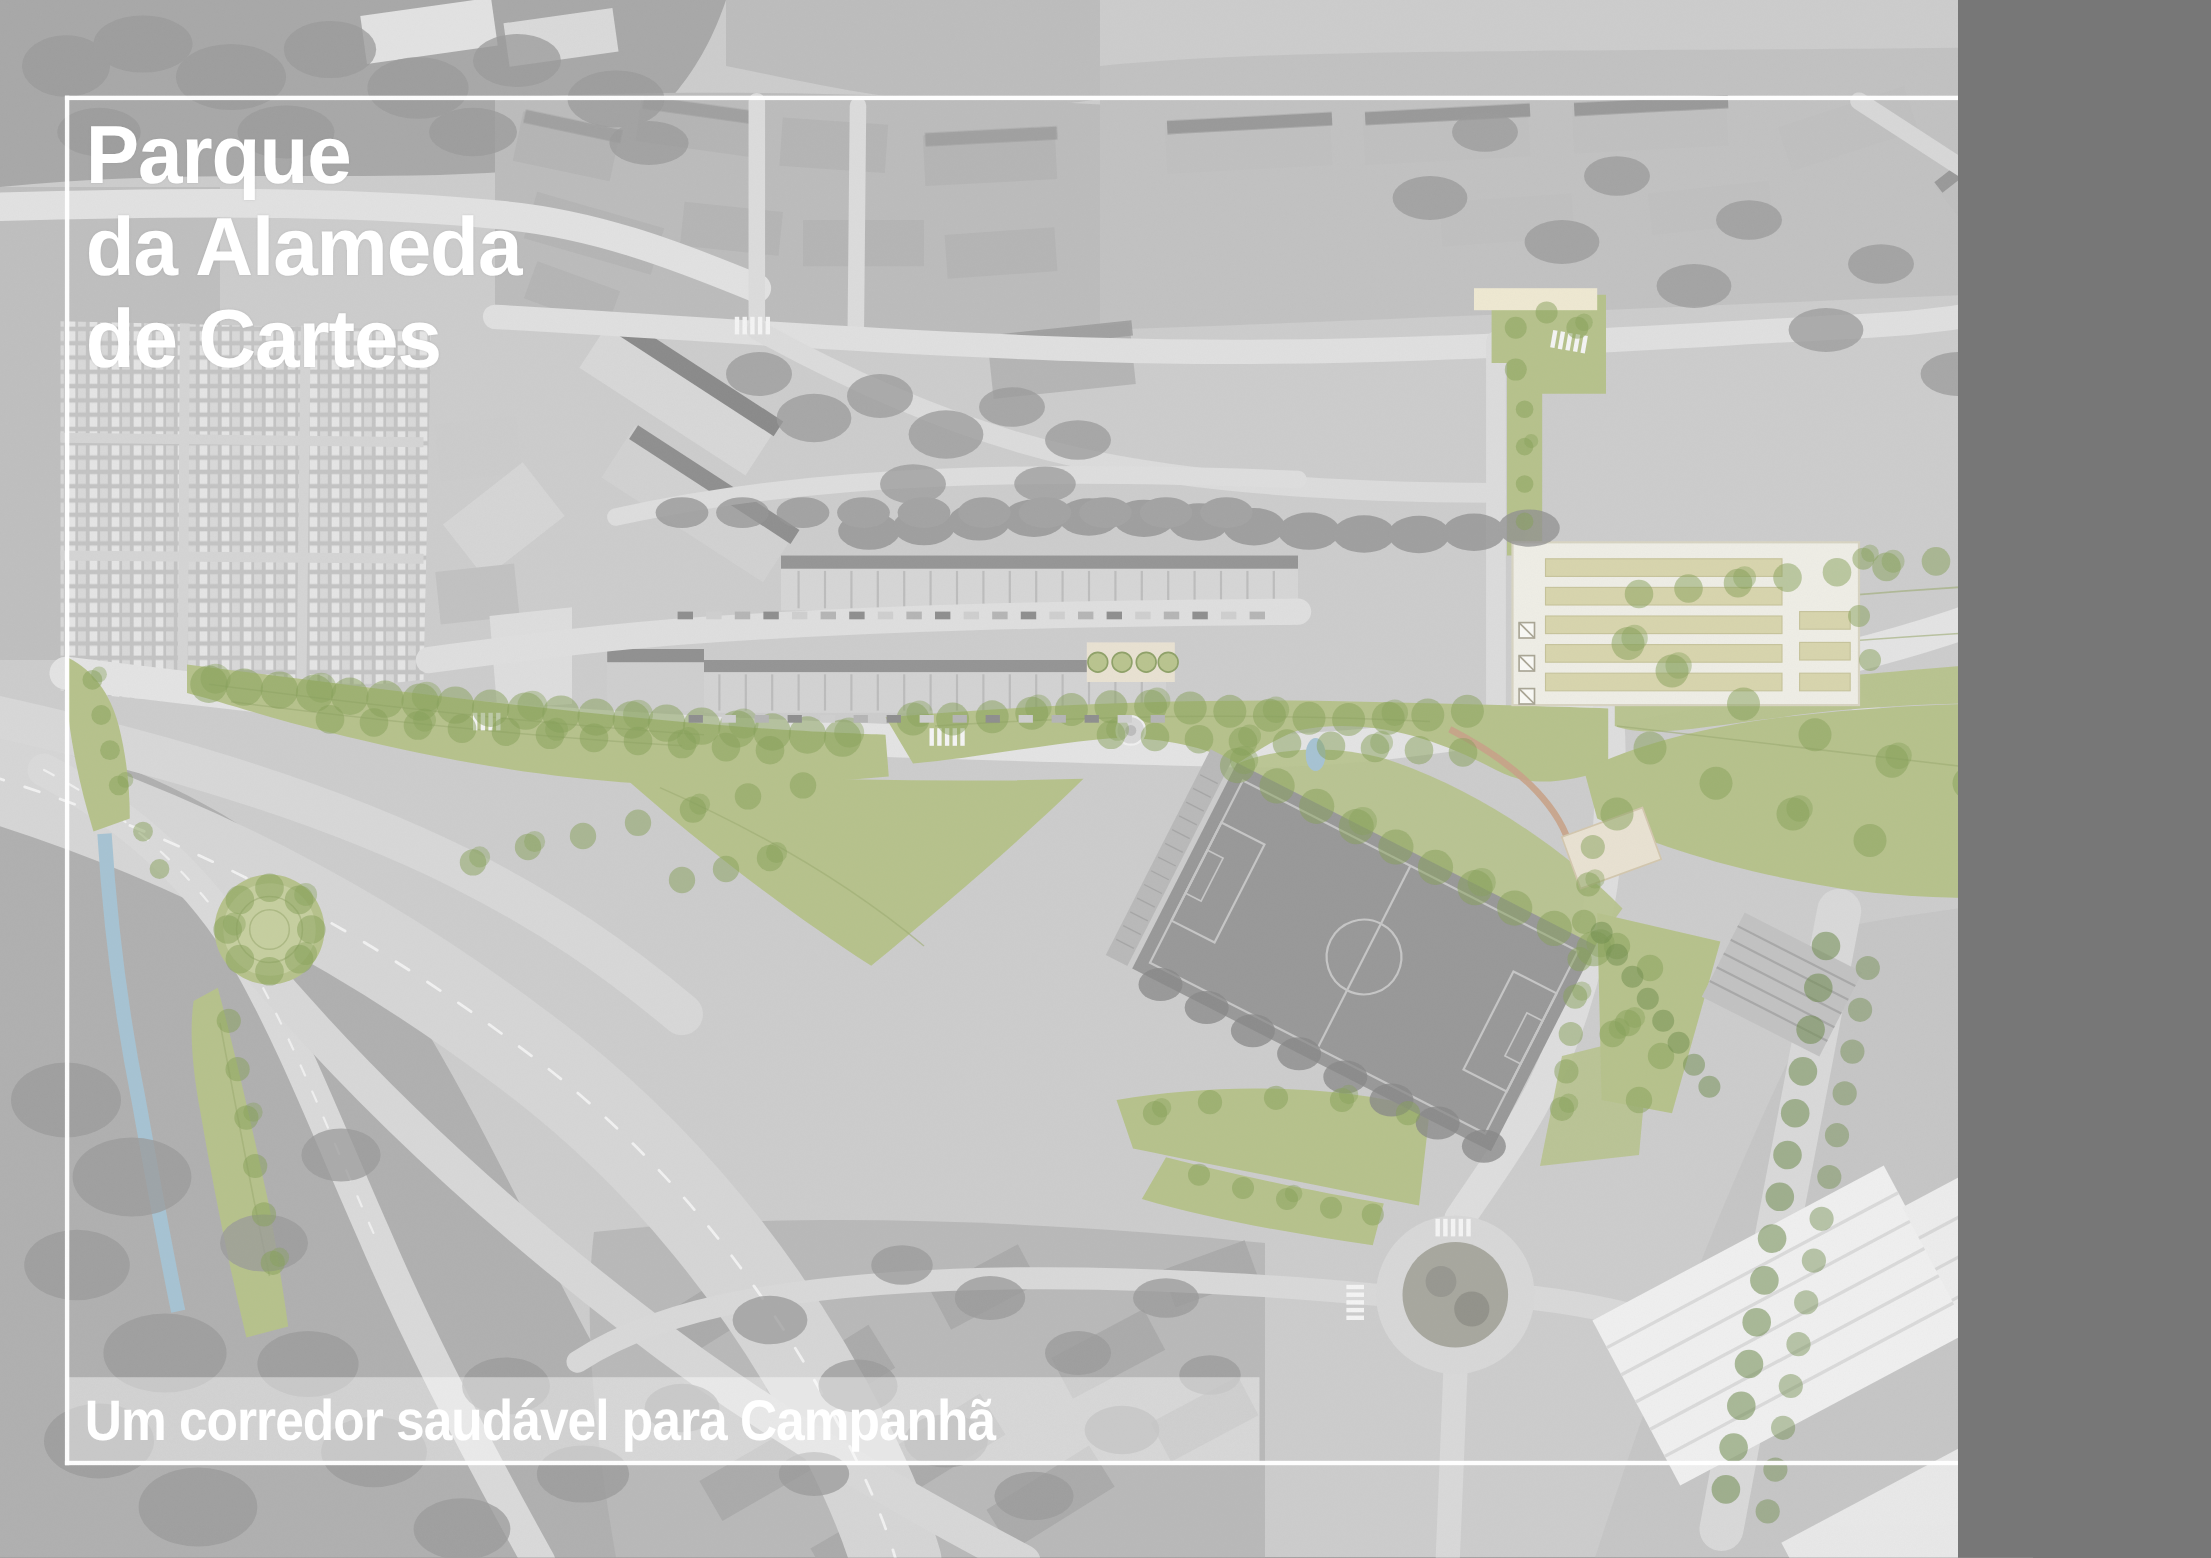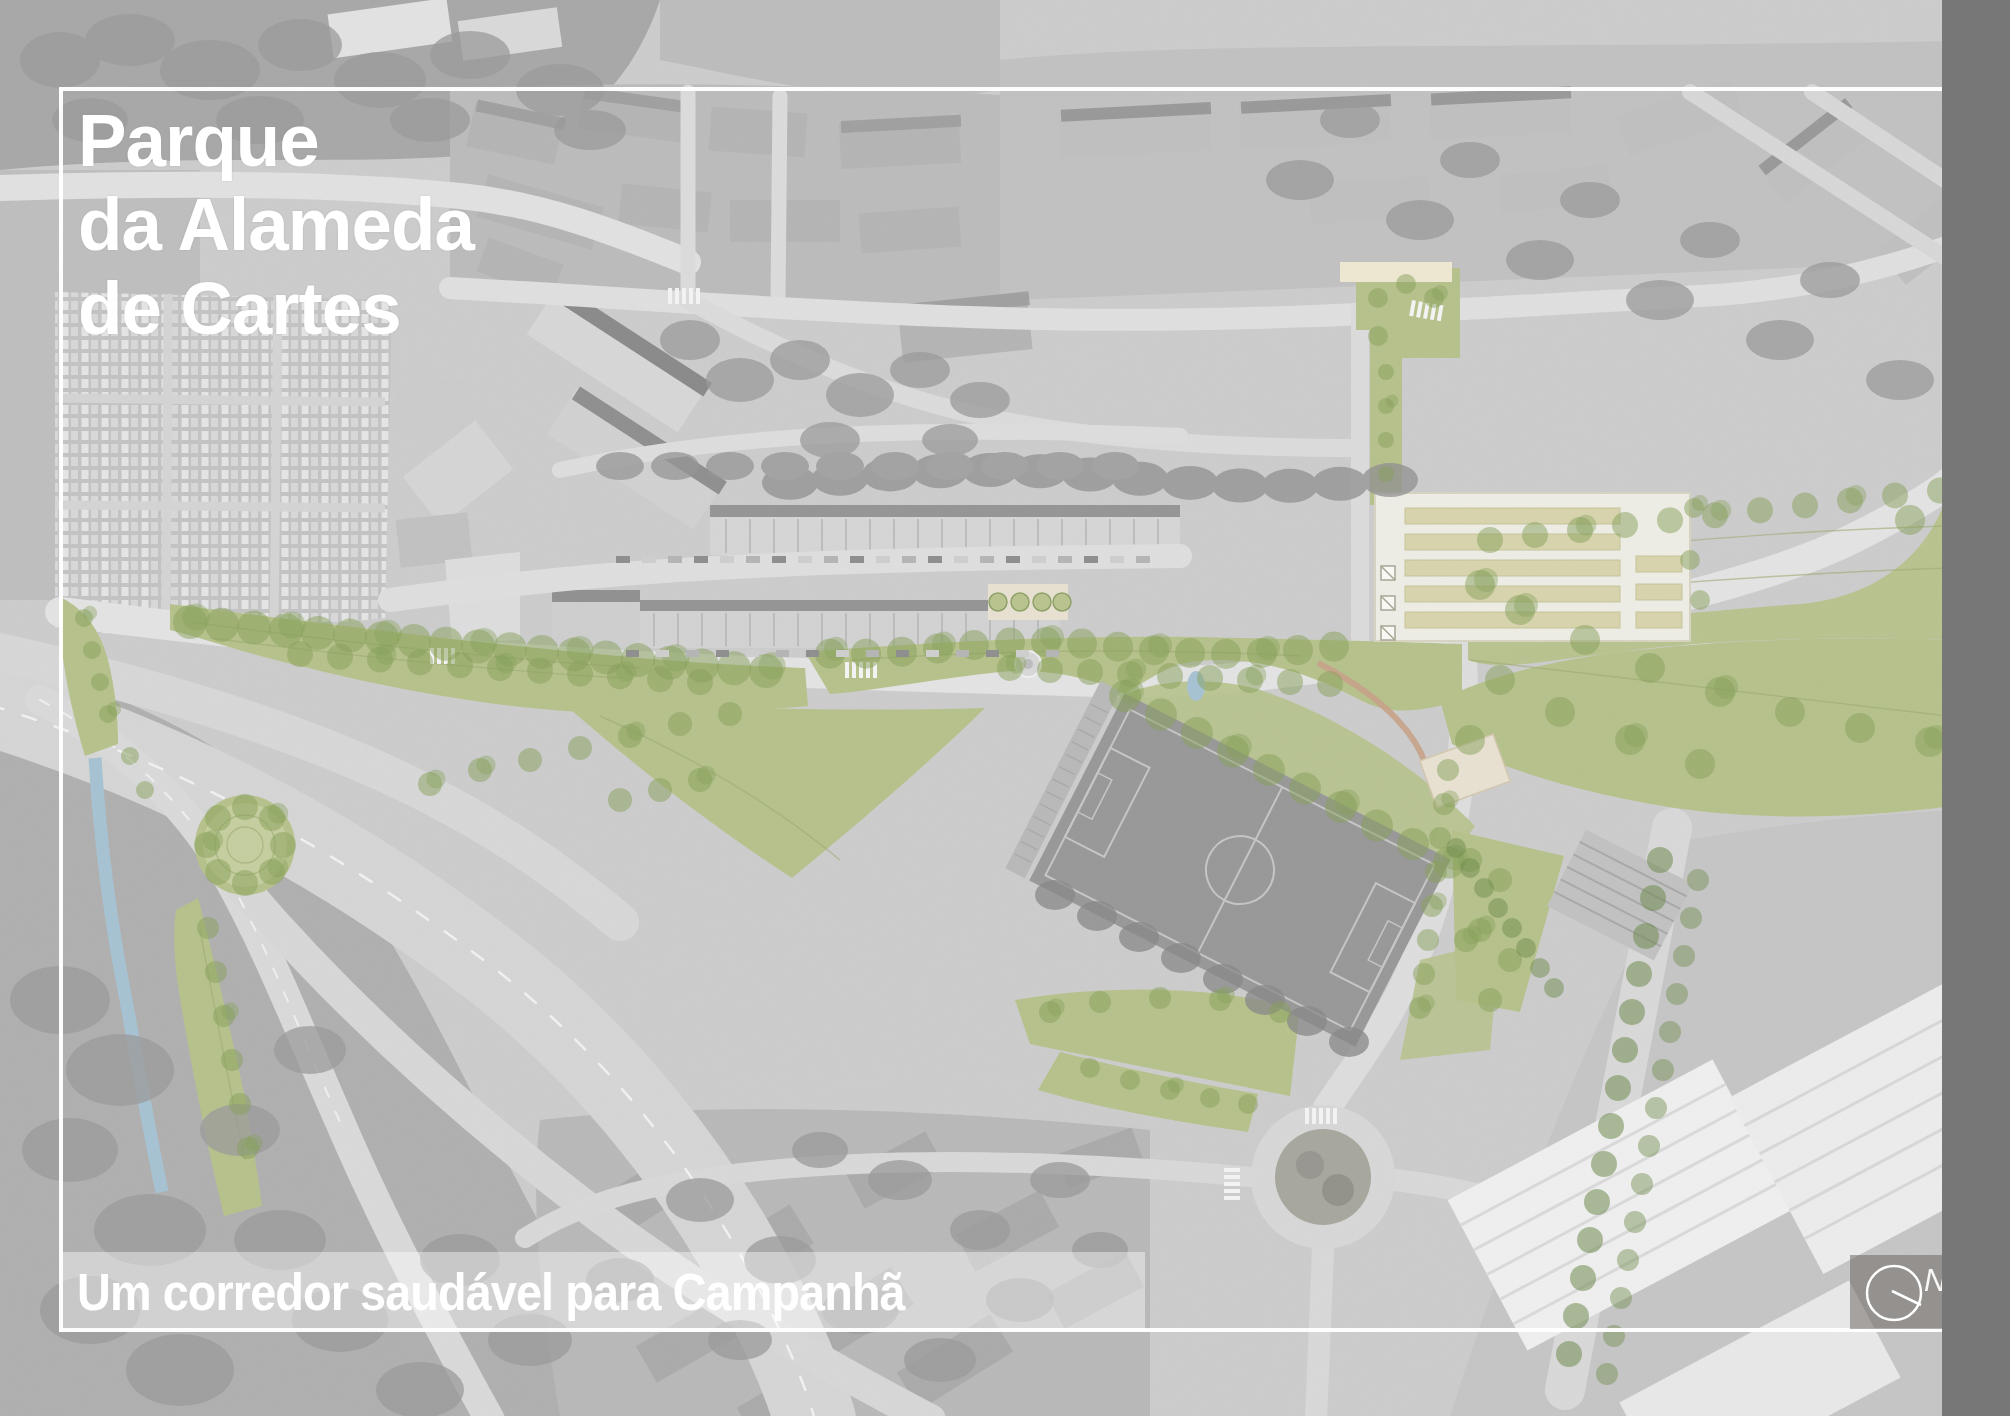--- a/index.html
+++ b/index.html
@@ -1,16 +1,16 @@
 <!DOCTYPE html>
 <html><head>
 <meta charset="utf-8">
 <style>
   html,body{margin:0;padding:0;background:#777;}
-  #stage{position:relative;width:1942px;height:1416px;overflow:hidden;
+  #stage{position:relative;width:1780px;height:1416px;overflow:hidden;
          font-family:"Liberation Sans","DejaVu Sans",sans-serif;background:#c9c9c9;}
   #map{position:absolute;left:0;top:0;width:2010px;height:1416px;display:block;}
   .frame-line{position:absolute;background:#ffffff;opacity:.96;}
   #title-block{position:absolute;left:78px;top:98px;color:#ffffff;font-weight:bold;
                font-size:75px;line-height:84px;letter-spacing:-1px;
                transform:scaleX(.97);transform-origin:left top;text-shadow:0 0 2px rgba(120,120,120,.25);}
   #title-block span{display:block;white-space:nowrap;}
   #subtitle-band{position:absolute;left:61px;top:1252px;width:1084px;height:78px;
                  background:rgba(255,255,255,.42);}
   #subtitle-text{position:absolute;left:77px;top:1260px;height:64px;color:#ffffff;

